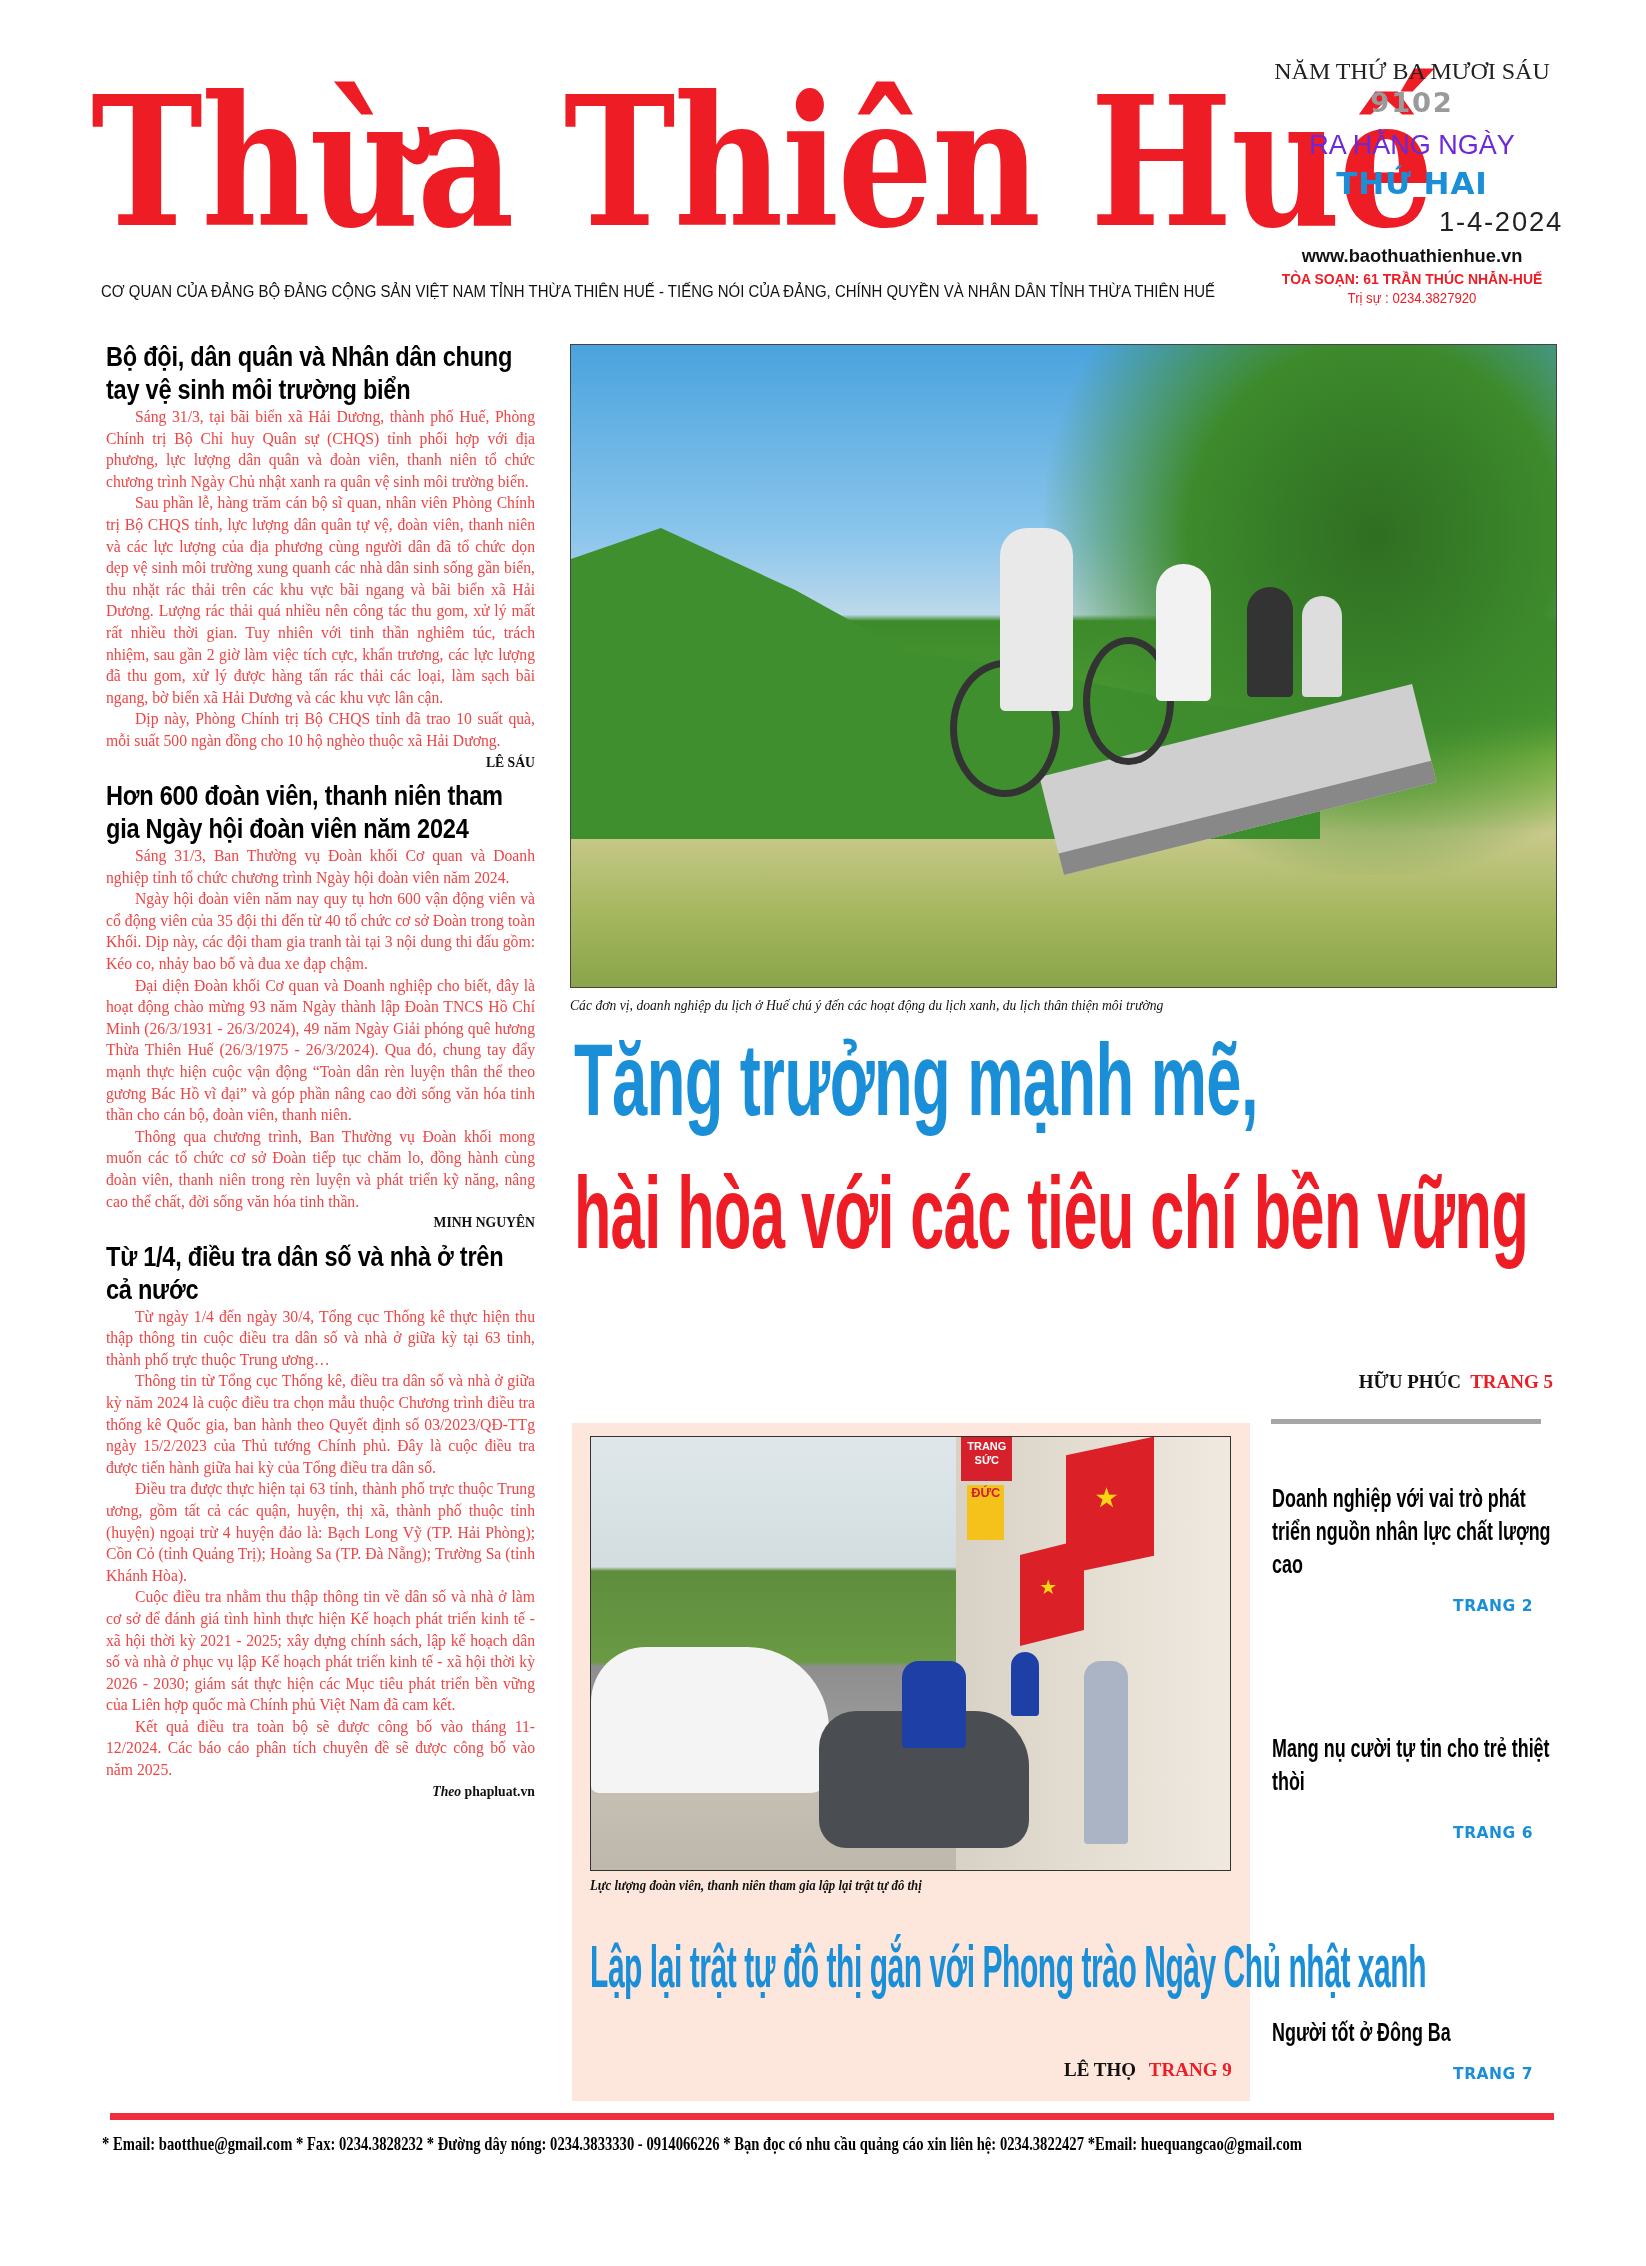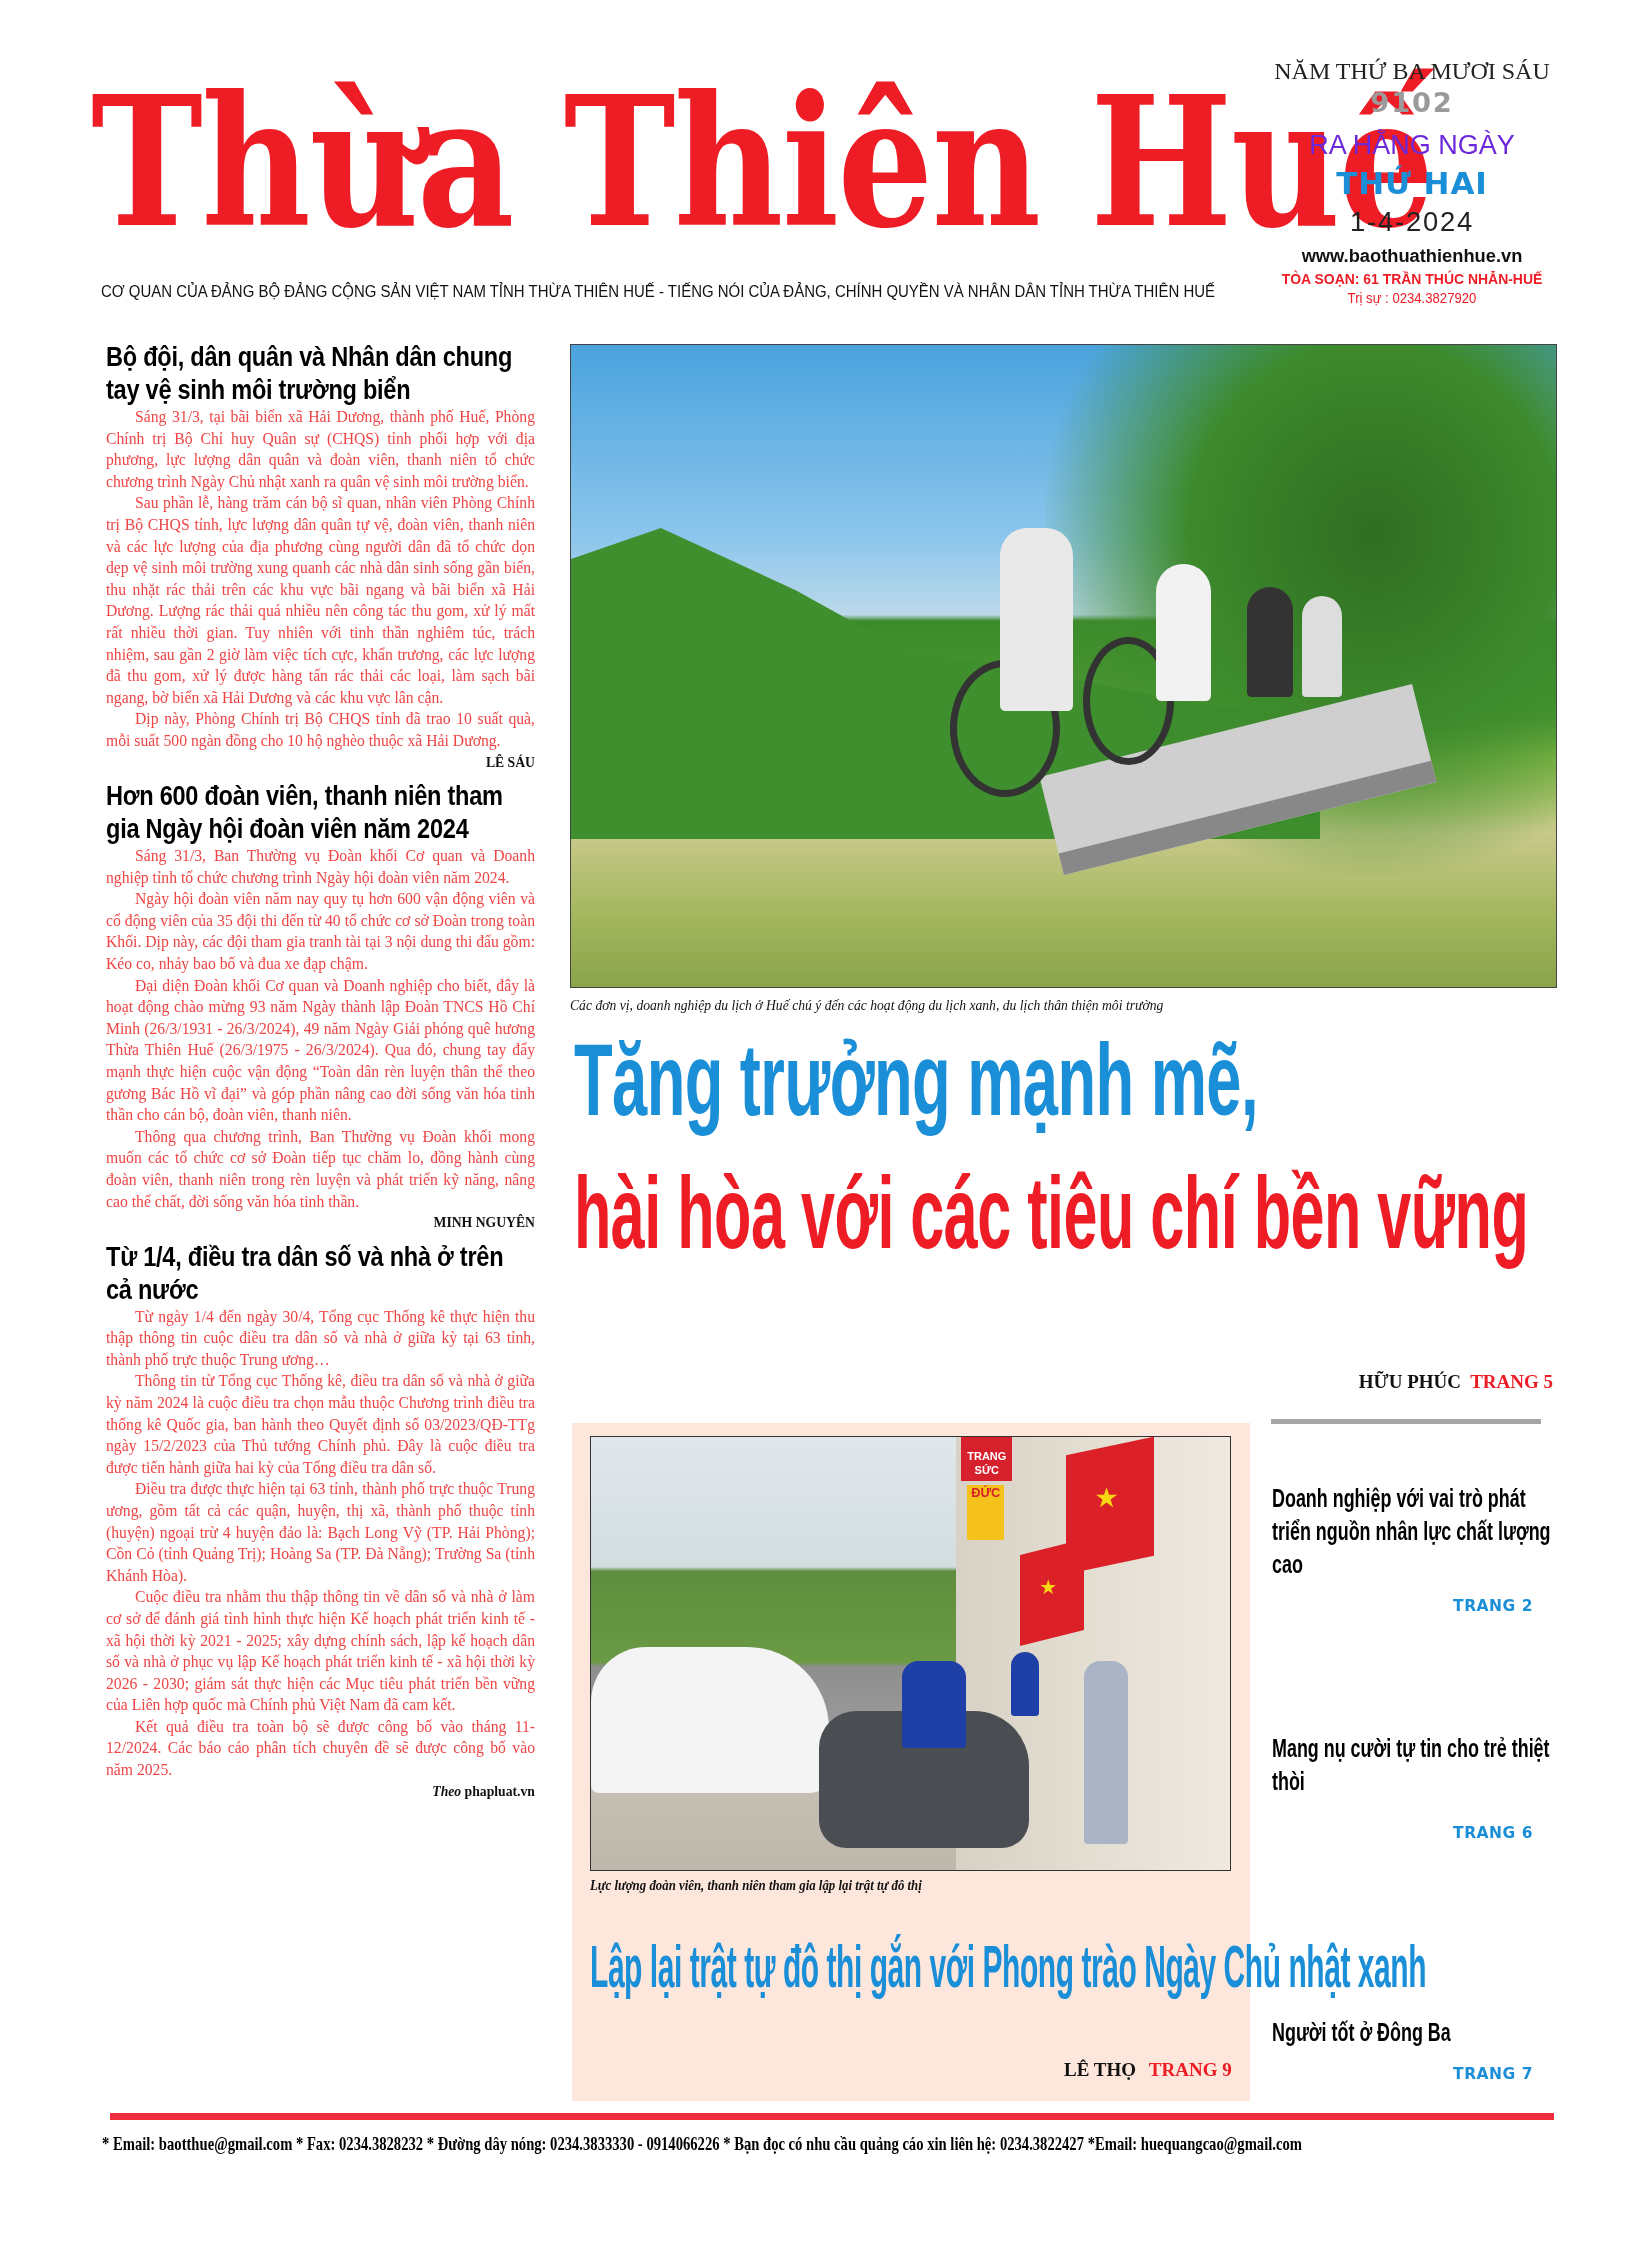--- a/index.html
+++ b/index.html
@@ -11,21 +11,21 @@
     position: absolute; left: 91px; top: 57px; width: 1188px; height: 210px;
     color: #ee1c25; font-family: "DejaVu Serif", serif; font-weight: bold;
     font-size: 179px; line-height: 210px; letter-spacing: -1.8px;
     transform: scaleX(0.84); transform-origin: left center; white-space: nowrap;
   }
   .meta-box { position: absolute; left: 1261px; top: 57px; width: 302px; text-align: center; }
   .meta-year { font-family: "Liberation Serif", serif; font-size: 24px; color: #222; line-height: 29px; }
   .meta-issue { font-family: "DejaVu Sans", sans-serif; font-weight: bold; font-size: 27.4px; color: #9a9a9a; line-height: 33px; letter-spacing: 1.8px; }
   .meta-daily { font-family: "Liberation Sans", sans-serif; font-size: 27px; color: #6d28d9; line-height: 40px; margin-top: 5.5px; }
   .meta-weekday { font-family: "DejaVu Sans", sans-serif; font-weight: bold; font-size: 31px; color: #1a8fd8; line-height: 37px; letter-spacing: 0.9px; }
-  .meta-date { font-family: "Liberation Sans", sans-serif; font-size: 27.4px; color: #222; line-height: 40px; letter-spacing: 1.8px; }
+  .meta-date { font-family: "Liberation Sans", sans-serif; font-size: 27.4px; color: #222; line-height: 40px; letter-spacing: 1.8px; text-align: right; }
   .meta-web { font-family: "Liberation Sans", sans-serif; font-weight: bold; font-size: 18.3px; color: #111; line-height: 27.4px; }
   .meta-office { font-family: "Liberation Sans", sans-serif; font-weight: bold; font-size: 15.5px; color: #ee1c25; line-height: 20px; transform: scaleX(0.9); white-space: nowrap; }
   .meta-phone { font-family: "Liberation Sans", sans-serif; font-size: 14.6px; color: #ee1c25; line-height: 18.3px; transform: scaleX(0.9); }
 
   .slogan {
     position: absolute; left: 101px; top: 281px; width: 1170px;
     font-family: "Liberation Sans", sans-serif; font-size: 17.4px; color: #111;
     white-space: nowrap; transform: scaleX(0.86); transform-origin: left center;
   }
 
@@ -81,21 +81,21 @@
   .mh-credit .page { color: #ee1c25; margin-left: 9.1px; }
 
   
   .feature-box { position: absolute; left: 572px; top: 1423px; width: 678px; height: 678px; background: #fde6dc; }
   .feature-photo {
     position: absolute; left: 18.3px; top: 12.8px; width: 641px; height: 435px; border: 0.9px solid #333; overflow: hidden;
     background: linear-gradient(180deg, #dfe7ea 0%, #d3dde0 30%, #5e8d3d 31%, #6b9a45 52%, #8e8e8e 53%, #9c9c9c 70%, #c9c3b8 71%, #bdb7ac 100%);
   }
   .fp-shops { position: absolute; right: 0; top: 0; width: 274px; height: 435px; background: linear-gradient(90deg, #d8d2c6, #efe9df); }
   .fp-sign { position: absolute; background: #d6202c; color: #fff; font-family: "Liberation Sans", sans-serif; font-weight: bold; text-align: center; }
-  .fp-sign.s1 { left: 370px; top: 0; width: 51px; height: 44px; font-size: 11px; line-height: 14.6px; padding-top: 12px; }
+  .fp-sign.s1 { left: 370px; top: 0; width: 51px; height: 44px; font-size: 11px; line-height: 14.6px; padding-top: 2px; }
   .fp-sign.s2 { left: 376px; top: 48px; width: 37px; height: 55px; background: #f4c21a; color: #d6202c; font-size: 12.8px; line-height: 16.4px; }
   .fp-flag { position: absolute; background: #dc2028; }
   .fp-flag.f1 { left: 475px; top: 9.1px; width: 88px; height: 119px; transform: skewY(-12deg); }
   .fp-flag.f2 { left: 429px; top: 110px; width: 64px; height: 91px; transform: skewY(-14deg); }
   .fp-star { position: absolute; color: #f7d614; font-size: 27.4px; line-height: 27.4px; }
   .fp-star.st1 { left: 503px; top: 48px; }
   .fp-star.st2 { left: 448px; top: 137px; font-size: 20px; }
   .fp-car { position: absolute; left: 0; top: 210px; width: 238px; height: 146px; background: #f4f4f4; border-radius: 55px 82px 18.3px 7.3px; }
   .fp-moto { position: absolute; left: 228px; top: 274px; width: 210px; height: 137px; background: #4a4e52; border-radius: 37px 55px 27.4px 27.4px; }
   .fp-person { position: absolute; background: #1d3fa6; border-radius: 16.4px 16.4px 3.7px 3.7px; }

